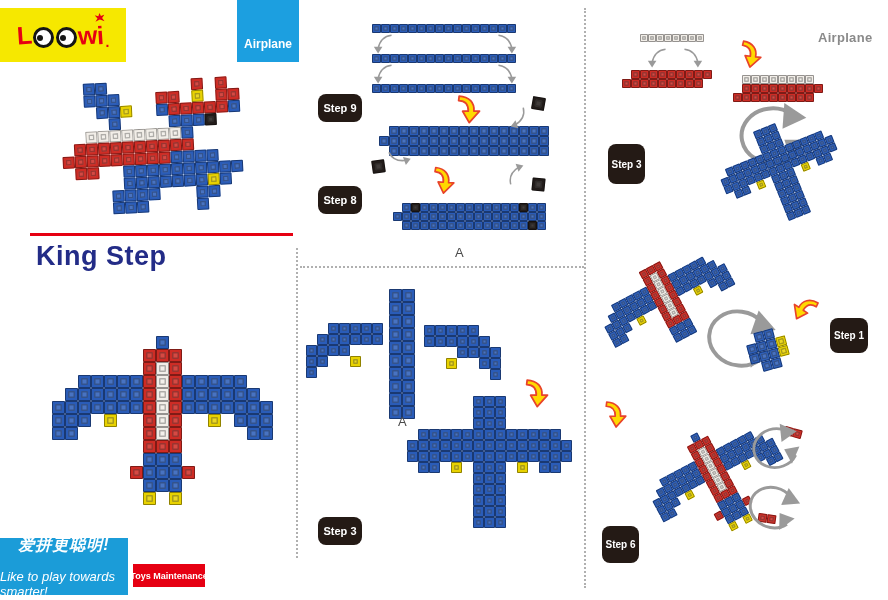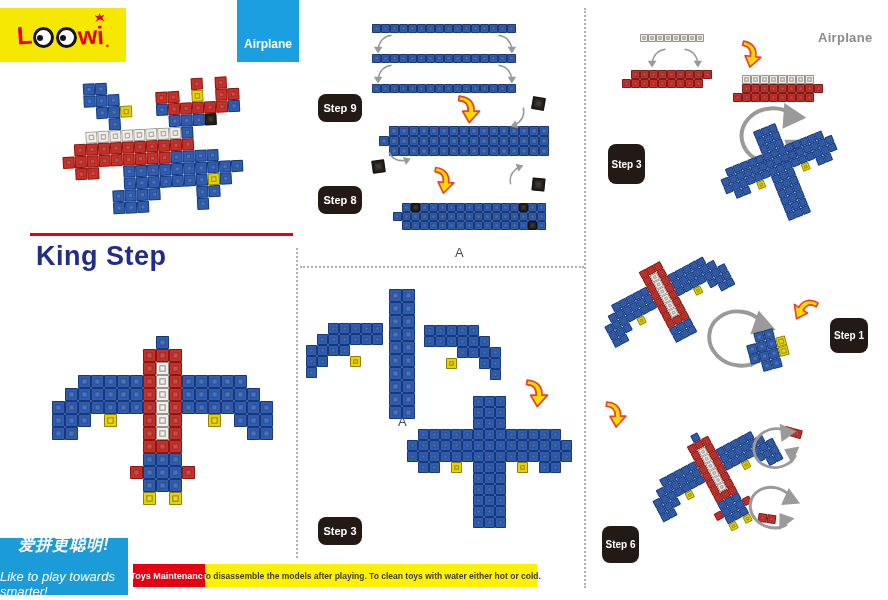--- a/index.html
+++ b/index.html
@@ -502,21 +502,20 @@
       <div class="nocube"></div>
       <div class="nocube"></div>
     </div>
 
   <div class="abs slogan-box">
     <div class="slogan-cn">爱拼更聪明!</div>
     <div class="slogan-en">Like to play towards smarter!</div>
   </div>
 
   <div class="abs maint-label">Toys Maintenance</div>
-  <div class="abs maint-text">To disassemble the models after playing. To clean toys with water either hot or cold.</div>
 
   <div class="abs vdots" style="left:296px;top:248px;height:310px;"></div>
   <div class="abs vdots" style="left:584px;top:8px;height:580px;"></div>
   <div class="abs hdots" style="left:300px;top:266px;width:284px;"></div>
 
   <div class="abs blocks" style="left: 372px; top: 24px; grid-template-columns: repeat(16, 9px); grid-auto-rows: 9px;">
       <div class="cube" style="background: rgb(42, 92, 184);"></div>
       <div class="cube" style="background: rgb(42, 92, 184);"></div>
       <div class="cube" style="background: rgb(42, 92, 184);"></div>
       <div class="cube" style="background: rgb(42, 92, 184);"></div>

